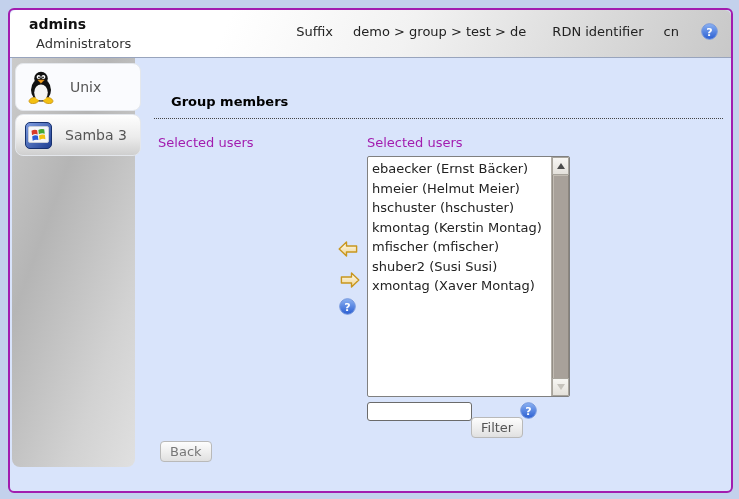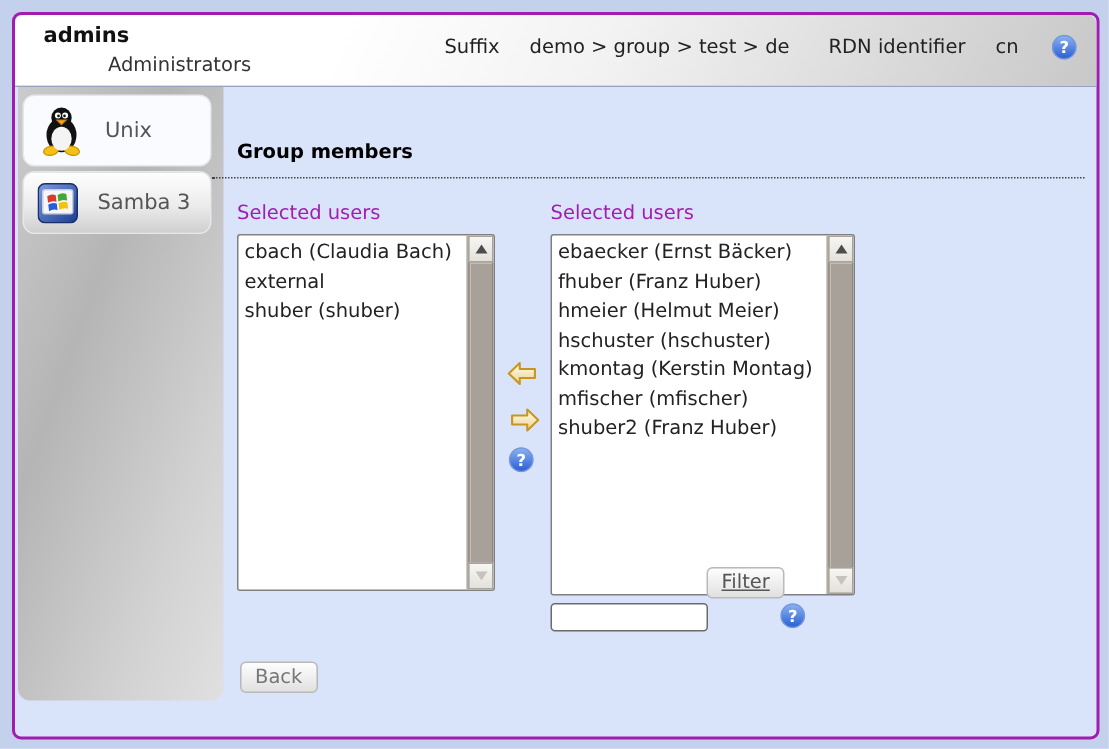--- a/index.html
+++ b/index.html
@@ -14,42 +14,42 @@
     position:absolute;left:8px;top:8px;width:721px;height:481px;
     background:#d9e4fb;border:2px solid #a21caf;border-radius:6px;
   }
   
   .titlebar{
     position:absolute;left:0;top:0;right:0;height:47px;
     background:linear-gradient(115deg,#ffffff 30%,#f2f2f2 55%,#c8c8c8 100%);
     border-bottom:1px solid #98a4bd;border-radius:6px 6px 0 0;
   }
   .title-main{position:absolute;left:19px;top:6px;font-size:14px;font-weight:bold;color:#111;}
-  .title-sub{position:absolute;left:26px;top:26px;font-size:13px;color:#333;margin-left:36px;}
+  .title-sub{position:absolute;left:26px;top:26px;font-size:13px;color:#333;}
   .title-right{position:absolute;right:13px;top:13px;display:flex;align-items:center;gap:26px;color:#222;}
   .pairgrp{display:flex;align-items:center;gap:20px;}
   .pairgrp .val{color:#222;}
   .helpwrap{display:inline-flex;margin-left:2px;cursor:pointer;}
   
   .sidebar{
-    position:absolute;left:2px;top:48px;width:137px;height:409px;
+    position:absolute;left:2px;top:48px;width:123px;height:409px;
     background:linear-gradient(110deg,#cbcbcb,#b5b5b5 35%,#d2d2d2 75%,#e0e0e0);
     border-radius:0 0 8px 8px;
   }
   .tab{
     position:absolute;left:3px;width:124px;display:flex;align-items:center;
     border-radius:8px;cursor:pointer;
   }
   .tab-unix{top:5px;height:46px;background:#fafbfe;border:1px solid #e4e7ec;}
   .tab-samba{top:56px;height:40px;background:linear-gradient(#fefefe,#ececec 55%,#cfcfcf);border:1px solid #e4e7ec;}
   .tab .ticon{margin-left:9px;display:inline-flex;}
   .tab .tlabel{margin-left:13px;font-size:14px;color:#555;}
   
   .section-head{
-    position:absolute;left:131px;right:8px;top:84px;
+    position:absolute;left:144px;right:8px;top:84px;
     padding:0 0 9px 17px;font-weight:bold;color:#000;
     border-bottom:1px dotted #444;
   }
   .col-label{position:absolute;top:125px;color:#a21caf;}
   .lbl-selected{left:148px;}
   .lbl-available{left:357px;}
   .listbox{
     position:absolute;background:#fff;border:1px solid #808080;border-radius:2px;
     display:flex;overflow:hidden;
   }
@@ -74,21 +74,21 @@
   .filter-input{
     position:absolute;left:357px;top:392px;width:97px;height:15px;
     border:1px solid #6b6b6b;border-radius:3px;background:#fff;
     font-family:inherit;font-size:13px;padding:1px 3px;
   }
   .btn{
     background:linear-gradient(#fdfdfd,#eeeeee 55%,#e0e0e0);
     border:1px solid #b9b9b9;border-radius:4px;color:#555;
     font-family:inherit;font-size:13px;padding:2px 9px;cursor:pointer;
   }
-  .btn-filter{position:absolute;left:461px;top:368px;text-decoration:underline;}
+  .btn-filter{position:absolute;left:461px;top:407px;}
   .help-filter{position:absolute;left:508px;top:392px;}
   .btn-back{position:absolute;left:150px;top:431px;color:#777;}
   svg text{font-family:"DejaVu Sans","Liberation Sans",sans-serif;}
 </style>
 </head>
 <body>
 
 <svg width="0" height="0" style="position:absolute" aria-hidden="true">
   <defs>
     <linearGradient id="helpgrad" x1="0" y1="0" x2="0" y2="1">
@@ -162,58 +162,42 @@
       </span>
       <span class="tlabel">Samba 3</span>
     </div>
   </div>
 
   <div class="section-head">Group members</div>
 
   <div class="col-label lbl-selected">Selected users</div>
   <div class="col-label lbl-available">Selected users</div>
 
-  <div class="listbox box-selected">
+
+  <div class="listbox box-available">
     <div class="list-items">
-        <div class="opt">cbach (Claudia Bach)</div>
-        <div class="opt">external</div>
-        <div class="opt">shuber (shuber)</div>
+        <div class="opt">ebaecker (Ernst Bäcker)</div>
+        <div class="opt">hmeier (Helmut Meier)</div>
+        <div class="opt">hschuster (hschuster)</div>
+        <div class="opt">kmontag (Kerstin Montag)</div>
+        <div class="opt">mfischer (mfischer)</div>
+        <div class="opt">shuber2 (Susi Susi)</div>
+        <div class="opt">xmontag (Xaver Montag)</div>
       </div>
     <div class="sb">
       <div class="sb-btn">
           <span class="tri-up"></span>
         </div>
       <div class="sb-thumb"></div>
       <div class="sb-btn">
           <span class="tri-down"></span>
         </div>
     </div>
   </div>
 
-  <div class="listbox box-available">
-    <div class="list-items">
-        <div class="opt">ebaecker (Ernst Bäcker)</div>
-        <div class="opt">fhuber (Franz Huber)</div>
-        <div class="opt">hmeier (Helmut Meier)</div>
-        <div class="opt">hschuster (hschuster)</div>
-        <div class="opt">kmontag (Kerstin Montag)</div>
-        <div class="opt">mfischer (mfischer)</div>
-        <div class="opt">shuber2 (Franz Huber)</div>
-      </div>
-    <div class="sb">
-      <div class="sb-btn">
-          <span class="tri-up"></span>
-        </div>
-      <div class="sb-thumb"></div>
-      <div class="sb-btn">
-          <span class="tri-down"></span>
-        </div>
-    </div>
-  </div>
-
   <div class="mover mv-left">
     <svg width="20" height="16" viewBox="0 0 20 16">
       <path d="M8.5 1 L1.2 8 L8.5 15 L8.5 11 L18.6 11 L18.6 5 L8.5 5 Z" fill="url(#arrowgrad)" stroke="#c8961e" stroke-width="1.4" stroke-linejoin="round"></path>
     </svg>
   </div>
   <div class="mover mv-right">
     <svg width="20" height="16" viewBox="0 0 20 16">
       <path d="M11.5 1 L18.8 8 L11.5 15 L11.5 11 L1.4 11 L1.4 5 L11.5 5 Z" fill="url(#arrowgrad)" stroke="#c8961e" stroke-width="1.4" stroke-linejoin="round"></path>
     </svg>
   </div>

